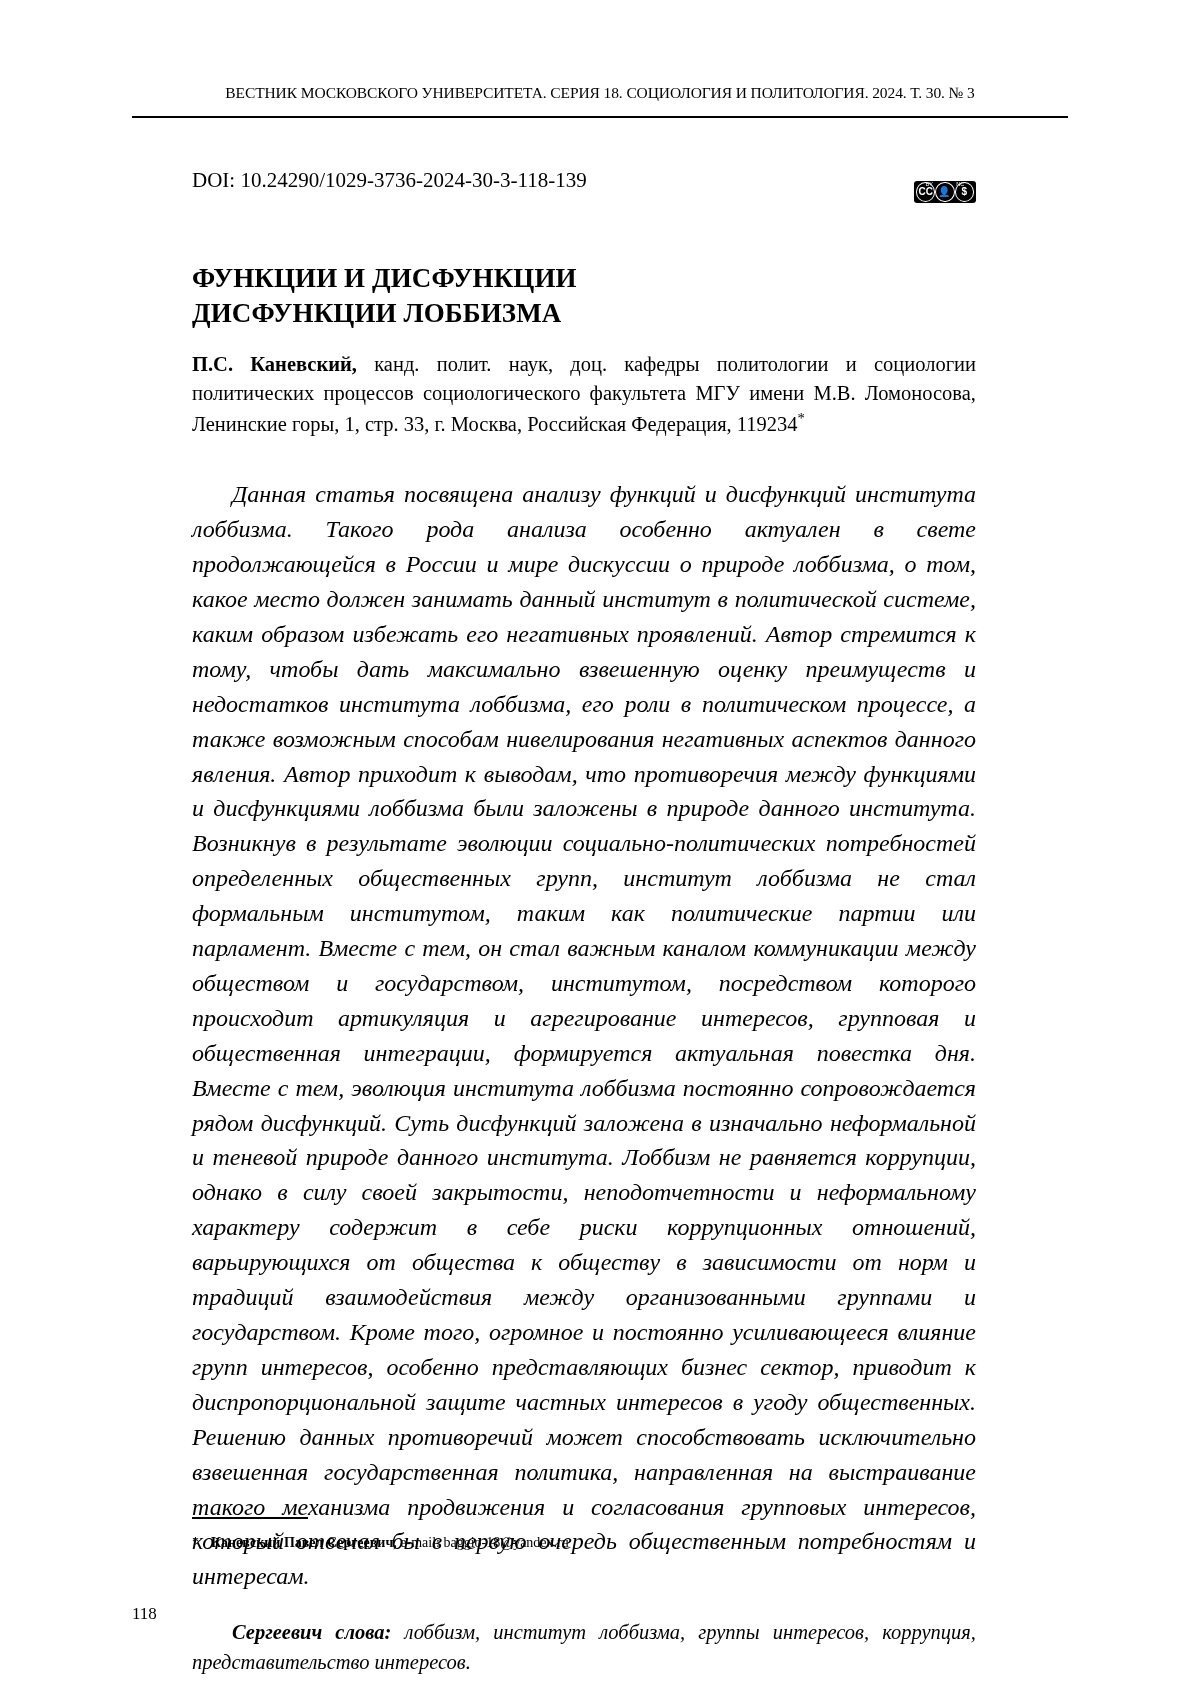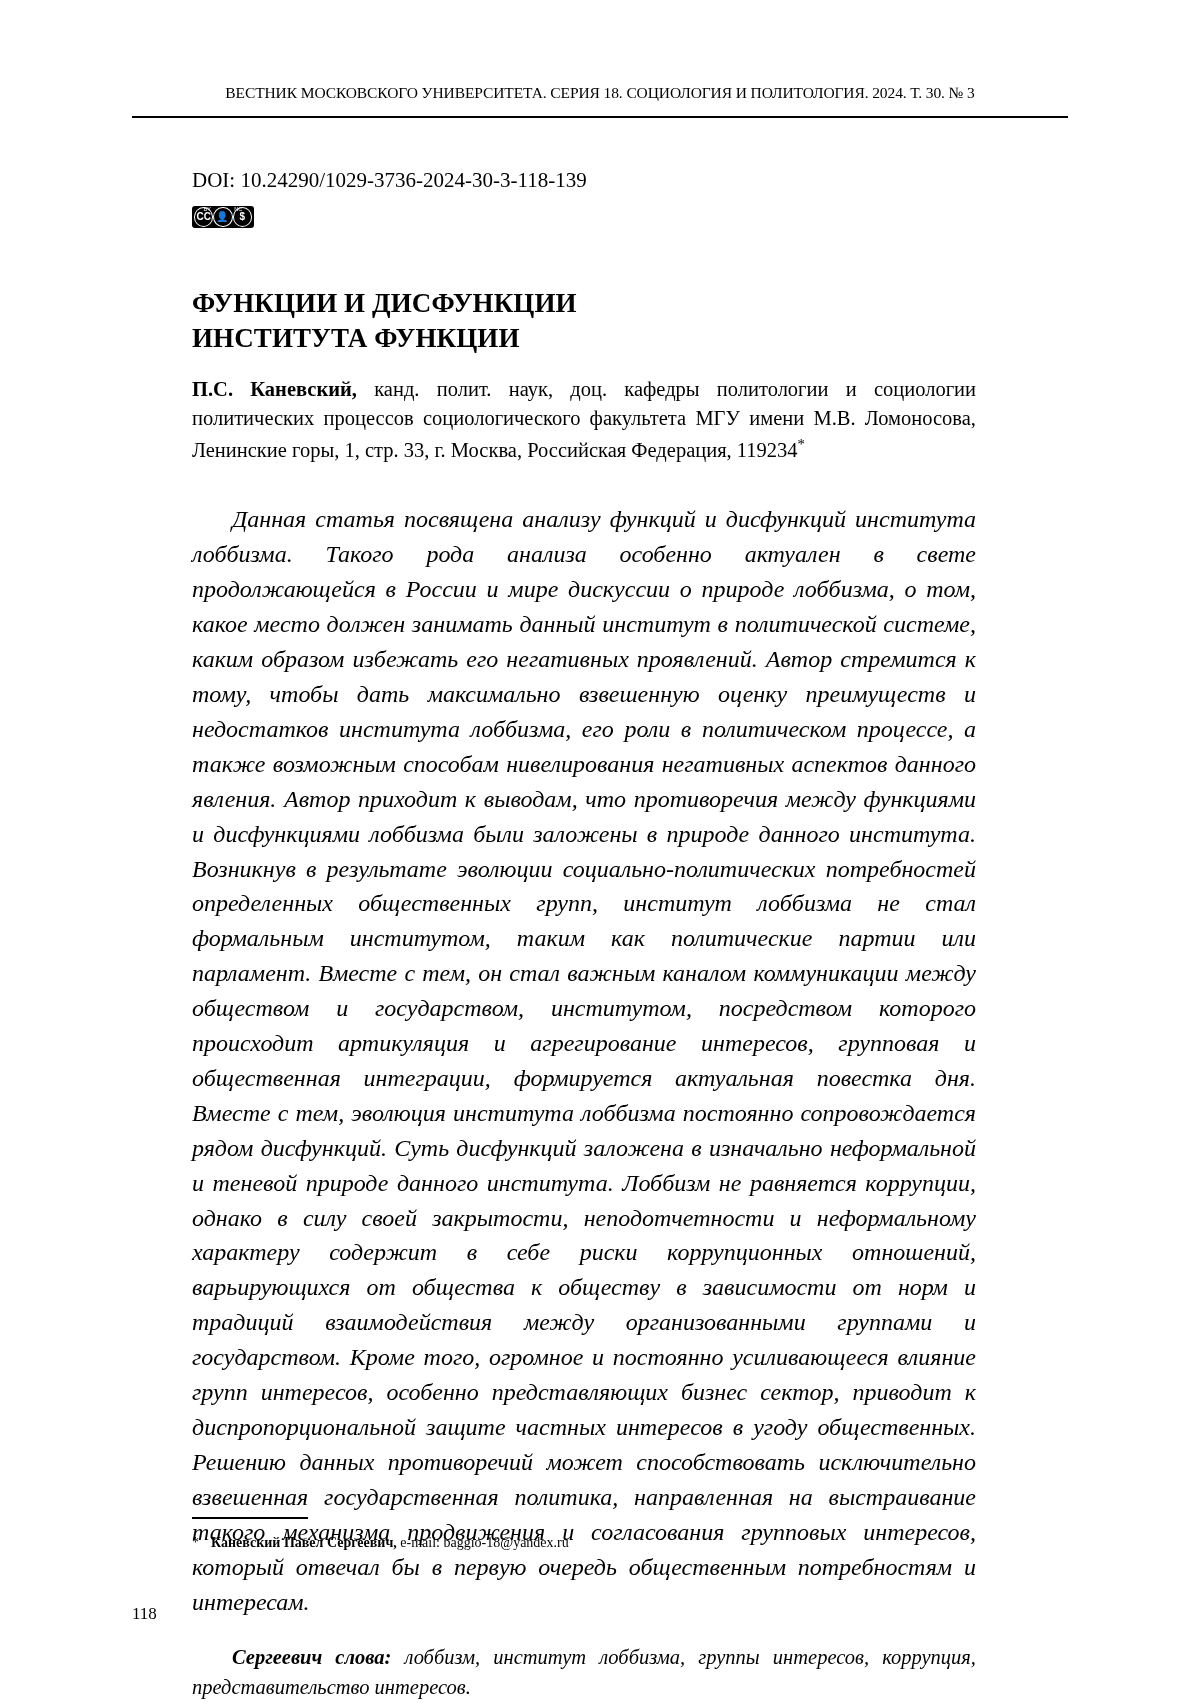--- a/index.html
+++ b/index.html
@@ -44,21 +44,20 @@
   .content {
     position: absolute;
     left: 192px;
     top: 168px;
     width: 784px;
   }
   .doi-row {
     display: flex;
     align-items: flex-start;
     justify-content: space-between;
-    flex-direction: column;
   }
   .doi {
     font-size: 21px;
     line-height: 1.2;
   }
   .cc-badge {
     width: 62px;
     height: 22px;
     background: #000;
     border-radius: 3px;
@@ -191,21 +190,21 @@
         </div>
         <div class="cc-sub">
           <span>BY</span>
           <span>NC</span>
         </div>
       </div>
     </div>
 
     <h1 class="title">
       <span>ФУНКЦИИ И ДИСФУНКЦИИ</span><br>
-      <span>ИНСТИТУТА ФУНКЦИИ</span>
+      <span>ДИСФУНКЦИИ ЛОББИЗМА</span>
     </h1>
 
     <p class="authorblock">
       <span class="aname">П.С. Каневский,</span><span> канд. полит. наук, доц. кафедры политологии и социологии политических процессов социологического факультета МГУ имени М.В. Ломоносова, Ленинские горы, 1, стр. 33, г. Москва, Российская Федерация, 119234</span><sup class="star">*</sup>
     </p>
 
     <p class="abstract">Данная статья посвящена анализу функций и дисфункций института лоббизма. Такого рода анализа особенно актуален в свете продолжающейся в России и мире дискуссии о природе лоббизма, о том, какое место должен занимать данный институт в политической системе, каким образом избежать его негативных проявлений. Автор стремится к тому, чтобы дать максимально взвешенную оценку преимуществ и недостатков института лоббизма, его роли в политическом процессе, а также возможным способам нивелирования негативных аспектов данного явления. Автор приходит к выводам, что противоречия между функциями и дисфункциями лоббизма были заложены в природе данного института. Возникнув в результате эволюции социально-политических потребностей определенных общественных групп, институт лоббизма не стал формальным институтом, таким как политические партии или парламент. Вместе с тем, он стал важным каналом коммуникации между обществом и государством, институтом, посредством которого происходит артикуляция и агрегирование интересов, групповая и общественная интеграции, формируется актуальная повестка дня. Вместе с тем, эволюция института лоббизма постоянно сопровождается рядом дисфункций. Суть дисфункций заложена в изначально неформальной и теневой природе данного института. Лоббизм не равняется коррупции, однако в силу своей закрытости, неподотчетности и неформальному характеру содержит в себе риски коррупционных отношений, варьирующихся от общества к обществу в зависимости от норм и традиций взаимодействия между организованными группами и государством. Кроме того, огромное и постоянно усиливающееся влияние групп интересов, особенно представляющих бизнес сектор, приводит к диспропорциональной защите частных интересов в угоду общественных. Решению данных противоречий может способствовать исключительно взвешенная государственная политика, направленная на выстраивание такого механизма продвижения и согласования групповых интересов, который отвечал бы в первую очередь общественным потребностям и интересам.</p>
 
     <p class="keywords">
       <b>Сергеевич слова:</b><span> лоббизм, институт лоббизма, группы интересов, коррупция, представительство интересов.</span>

